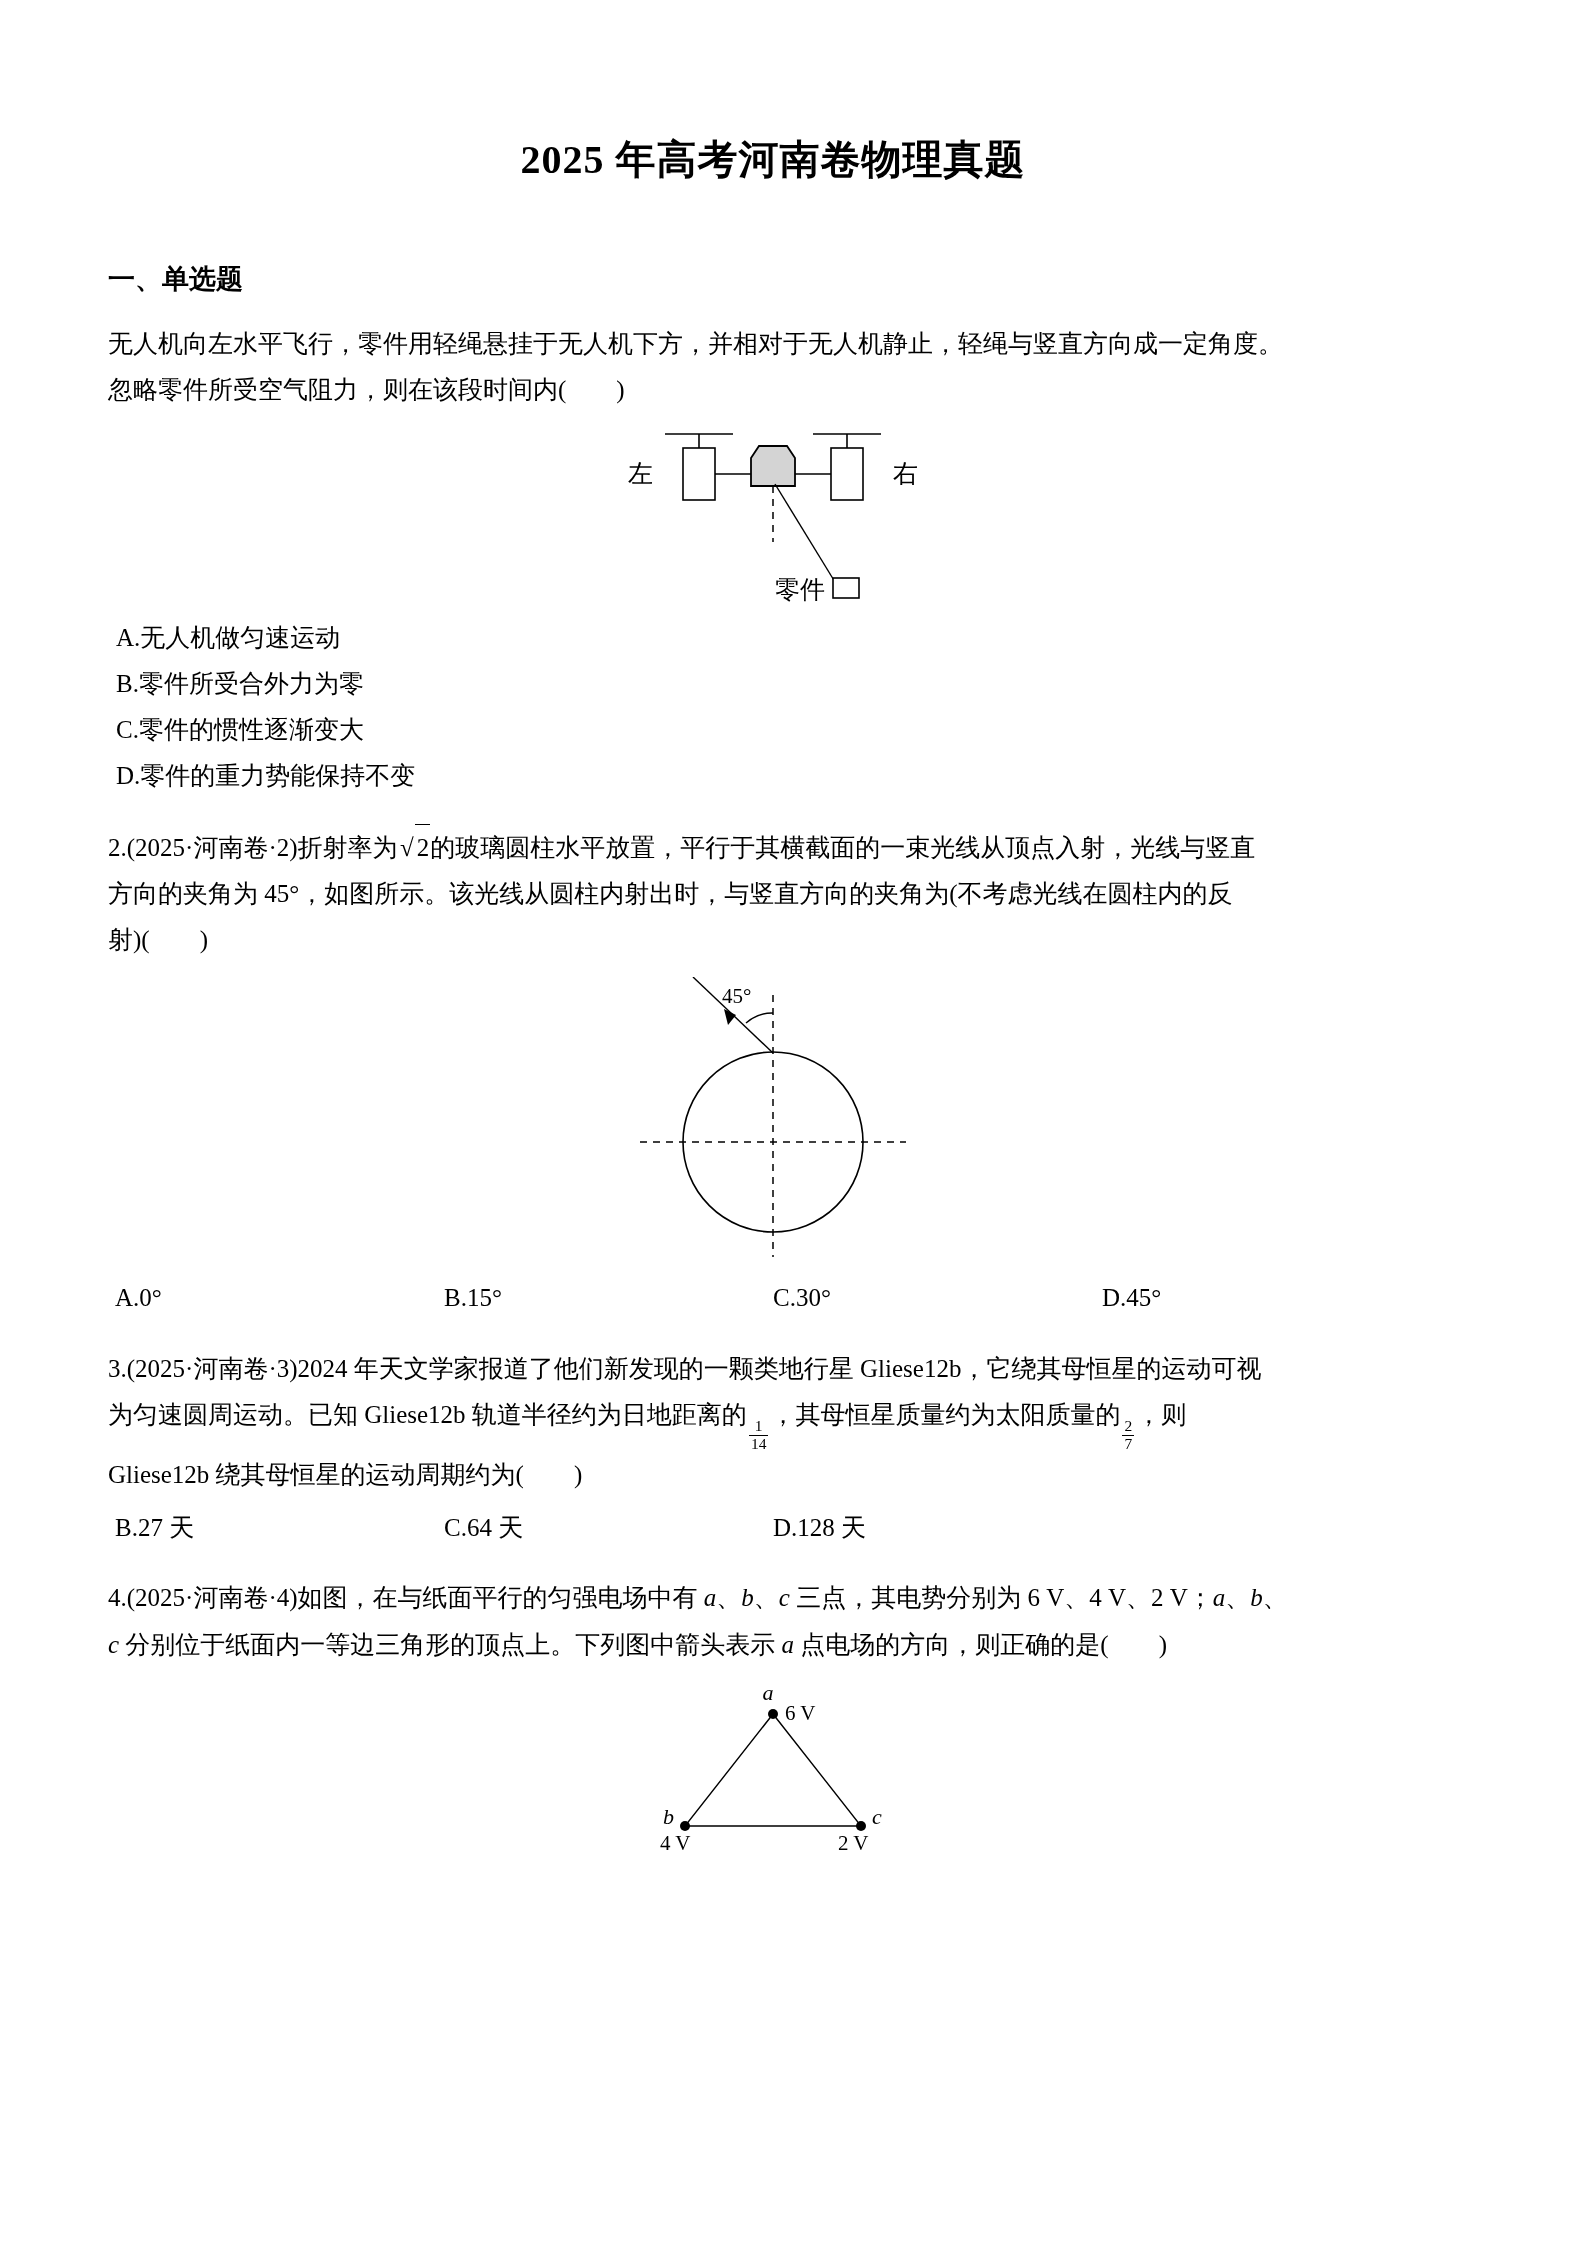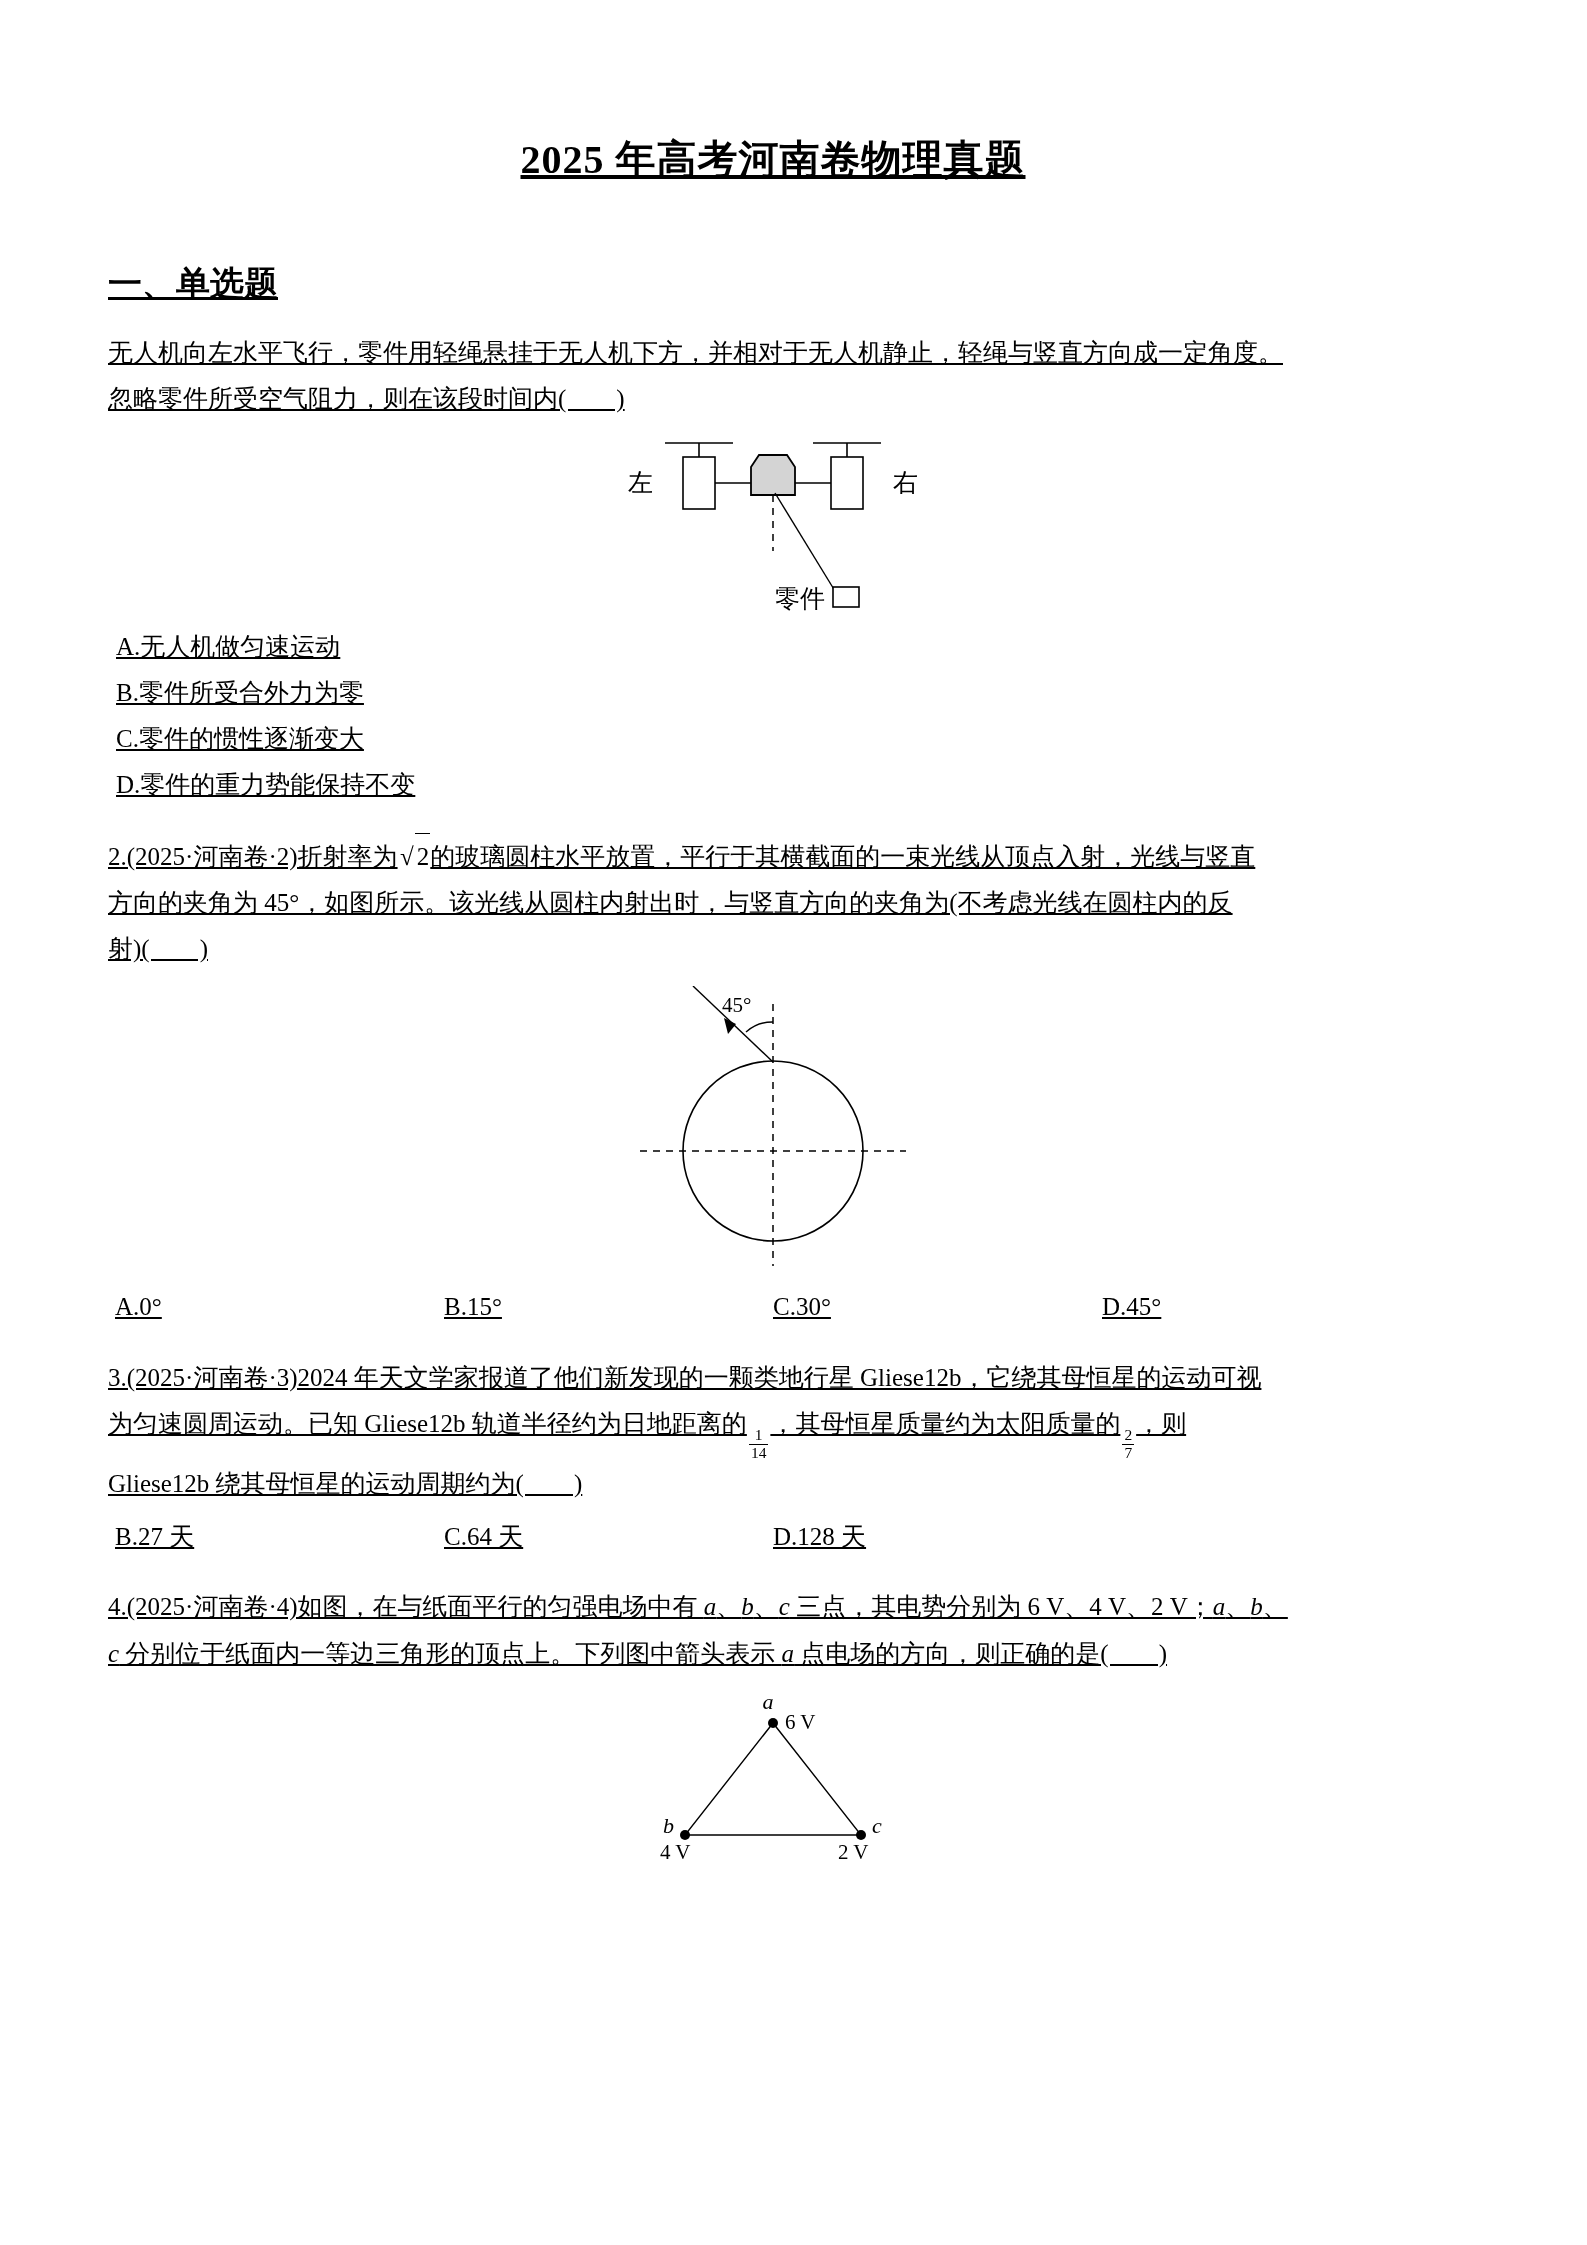--- a/index.html
+++ b/index.html
@@ -13,37 +13,36 @@
     font-family: "Liberation Serif", "DejaVu Serif", serif;
     color: #000000;
     -webkit-font-smoothing: antialiased;
   }
   .page {
     position: relative;
     width: 1546px;
     min-height: 2245px;
     box-sizing: border-box;
     padding: 0 108px;
-    text-decoration: underline;
   }
 
   
   .doc-title {
     text-align: center;
     font-size: 40px;
     font-weight: bold;
     letter-spacing: 1px;
     margin: 0;
     padding-top: 136px;
     line-height: 1.2;
   }
 
   
   .section-heading {
-    font-size: 34px;
+    font-size: 27px;
     font-weight: bold;
     margin-top: 78px;
     margin-bottom: 0;
     line-height: 1.3;
   }
 
   
   .question {
     margin-top: 24px;
   }

